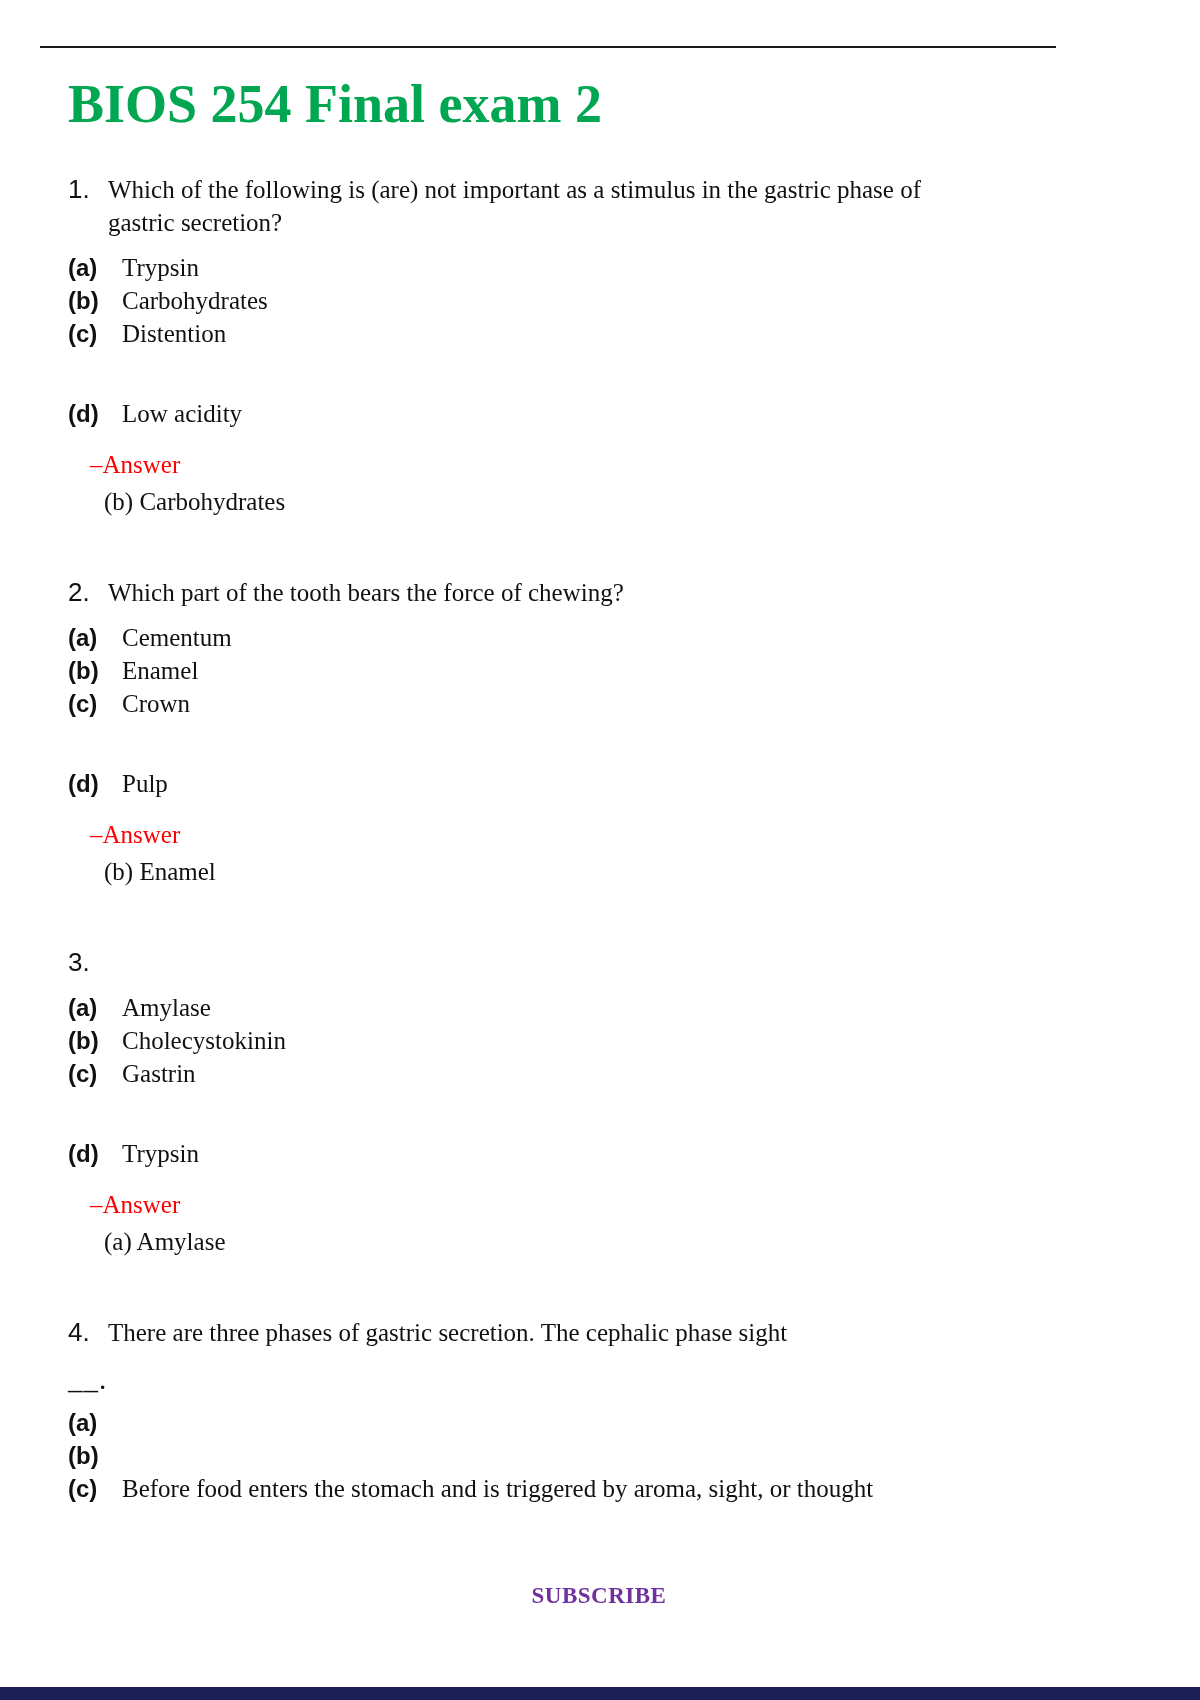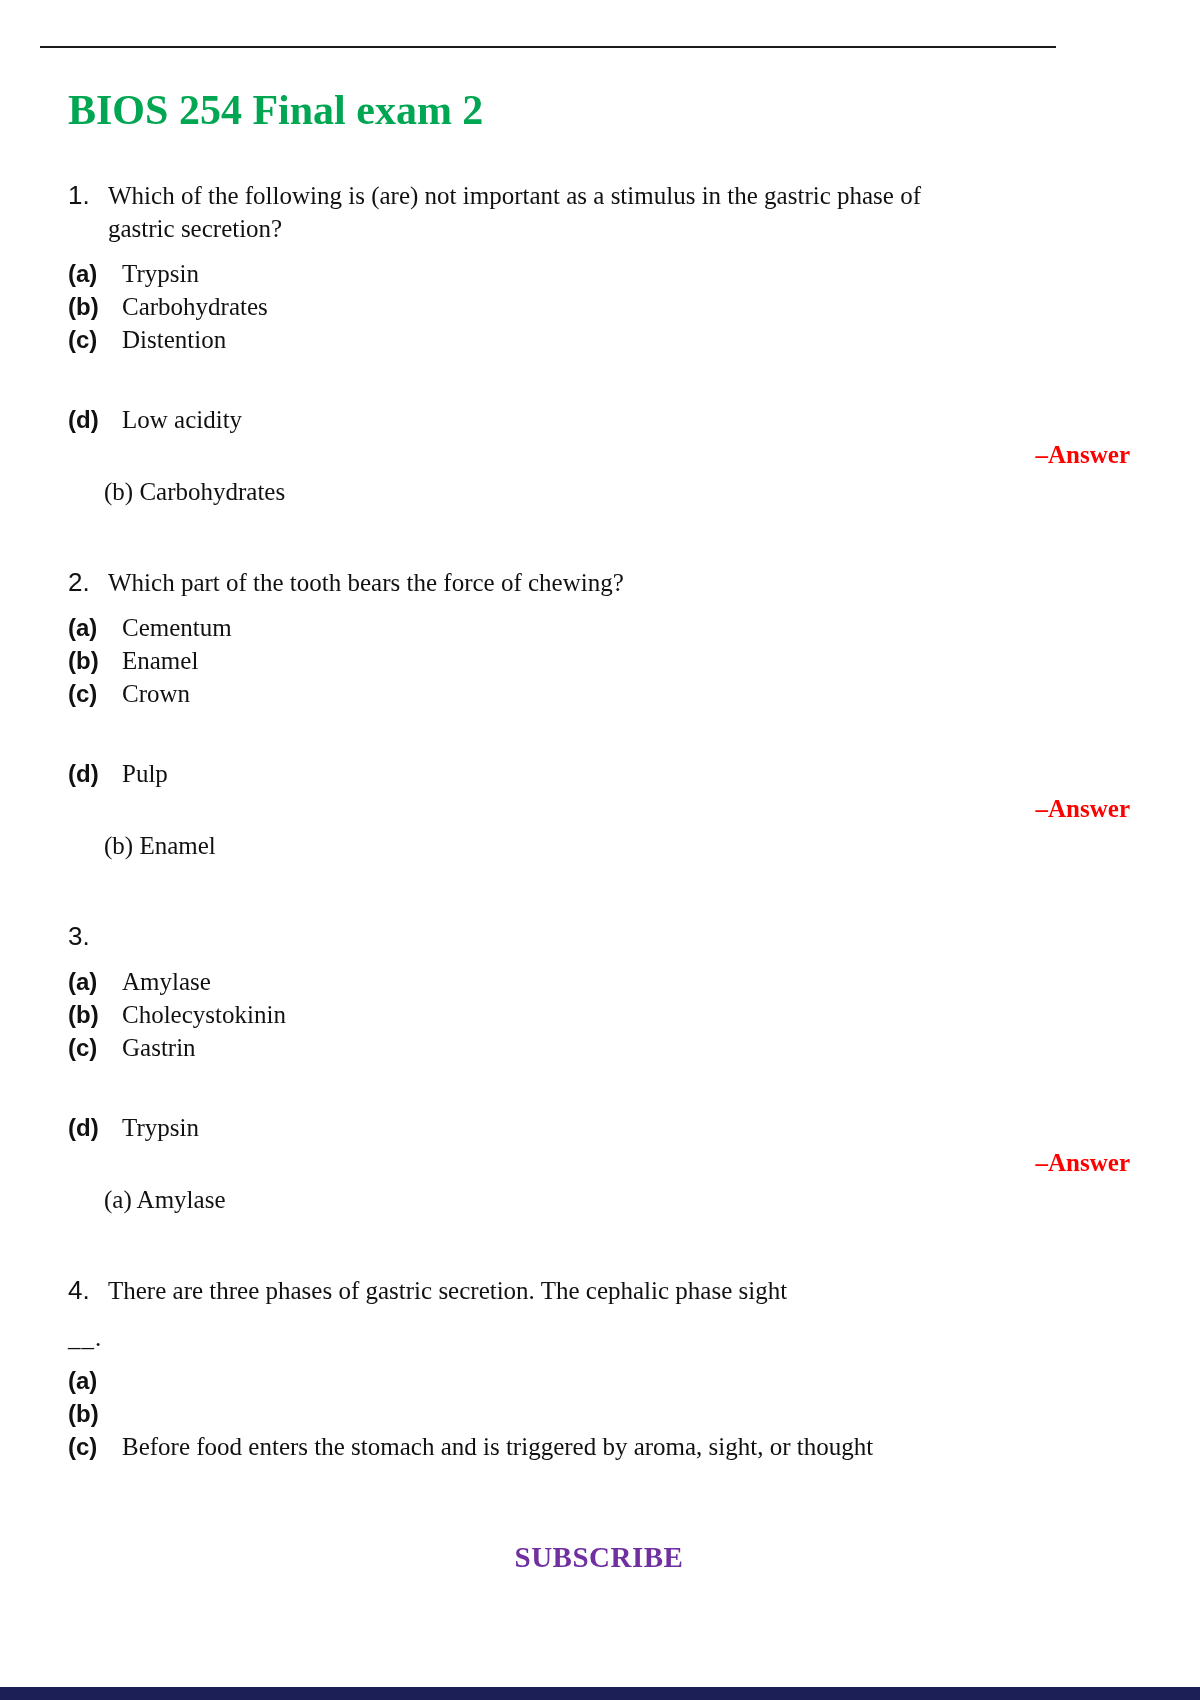--- a/index.html
+++ b/index.html
@@ -20,80 +20,79 @@
     left: 40px;
     width: 1016px;
     border-top: 2px solid #1a1a1a;
   }
   .content {
     padding: 72px 70px 0 68px;
   }
   .doc-title {
     font-family: "Liberation Serif", serif;
     font-weight: bold;
-    font-size: 42px;
+    font-size: 54px;
     line-height: 50px;
     color: #00A651;
-    margin-top: 13px;
+    margin-top: 7px;
     margin-bottom: 10px;
   }
   .question { margin-top: 58px; }
   .question.first { margin-top: 44px; }
   .qline {
     display: flex;
     font-size: 25px;
     line-height: 33px;
     margin-bottom: 12px;
   }
   .qnum {
     font-family: "Liberation Sans", sans-serif;
     font-size: 26px;
     flex: 0 0 40px;
   }
   .qtext { max-width: 850px; }
   .qblank {
-    font-size: 25px;
+    font-size: 29px;
     line-height: 33px;
     margin: 14px 0 10px 0;
     letter-spacing: 1px;
   }
   .opt {
     display: flex;
     font-size: 25px;
     line-height: 33px;
   }
   .opt-label {
     font-family: "Liberation Sans", sans-serif;
     font-weight: bold;
     font-size: 24px;
     flex: 0 0 54px;
   }
   .opt-text { max-width: 912px; }
   .opt.separated { margin-top: 47px; }
   .answer-label {
     color: #FF0000;
-    font-weight: bold;
+    font-weight: normal;
     font-size: 25px;
     line-height: 32px;
-    margin: 3px 0 0 22px;
-    text-align: right;
+    margin: 19px 0 0 22px;
   }
   .answer-text {
     font-size: 25px;
     line-height: 32px;
     margin: 5px 0 0 36px;
   }
   .subscribe-row {
     margin-top: 78px;
     text-align: center;
   }
   .subscribe-link {
     font-family: "Liberation Serif", serif;
     font-weight: bold;
-    font-size: 29px;
+    font-size: 23px;
     color: #7030A0;
     letter-spacing: 0.5px;
     text-decoration: none;
     cursor: pointer;
   }
   .footer-bar {
     position: absolute;
     left: 0;
     bottom: 0;
     width: 100%;

